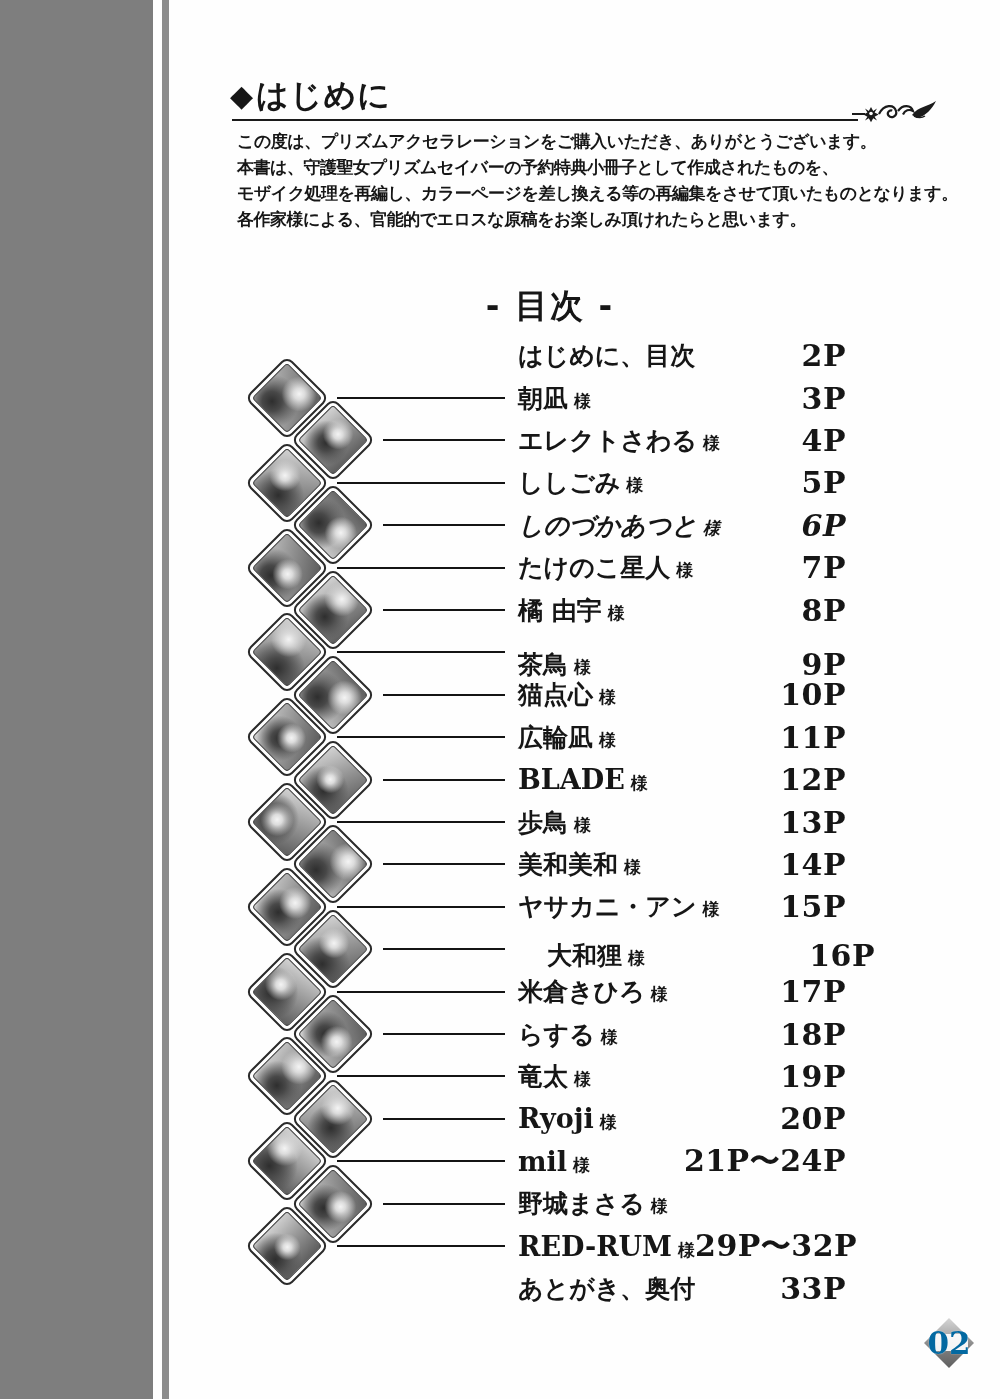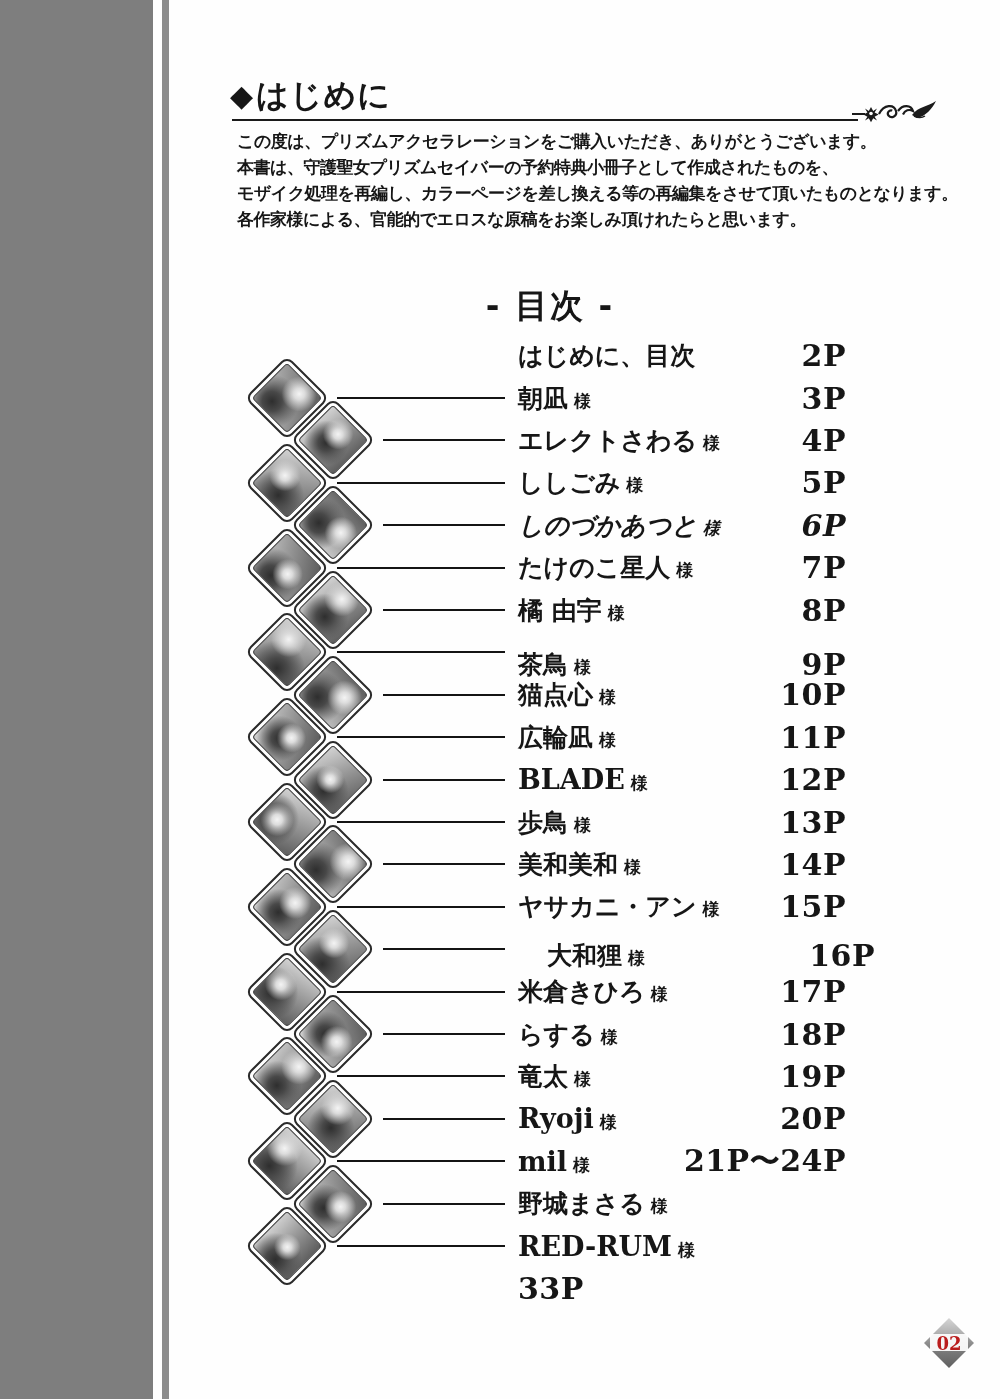--- a/index.html
+++ b/index.html
@@ -79,21 +79,21 @@
     background:
       linear-gradient(180deg,#d6d6d6 0%,#b1b1b1 30%,#8e8e8e 50%,#777777 70%,#5f5f5f 100%);
   }
   .badge-band{
     position:absolute;left:6px;right:6px;top:16px;height:17px;
     background:rgba(255,255,255,0.92);
   }
   .badge-num{
     position:absolute;inset:0;display:flex;align-items:center;justify-content:center;
     font-family:"DejaVu Serif","Liberation Serif",serif;
-    font-size:18px;font-weight:bold;color:#b91c1c;
+    font-size:31px;font-weight:bold;color:#0369a1;
     text-shadow:0 0 1px #ffffff;
   }
 </style>
 </head>
 <body>
 
 <div class="page" style="color: rgb(22, 22, 22);">
 
   <div class="spine" style="background: rgb(126, 126, 126);"></div>
   <div class="spine-gap"></div>
@@ -282,26 +282,28 @@
       </div>
       <div class="toc-row" style="top: 1182.6px;">
         <span><span class="entry-name">野城まさる</span><span class="honorific">様</span></span>
       </div>
       <div class="connector" style="left: 383px; top: 1202.6px; width: 122px;"></div>
       <div class="diamond" style="left: 303px; top: 1173.6px;">
         <div class="thumb" style="background: radial-gradient(circle at 65% 43%, rgb(244, 244, 244) 0%, rgb(220, 220, 220) 12%, rgba(205, 205, 205, 0) 38%), radial-gradient(circle at 42% 70%, rgb(46, 46, 46) 0%, rgb(72, 72, 72) 20%, rgba(95, 95, 95, 0) 55%), linear-gradient(40deg, rgb(210, 210, 210), rgb(144, 144, 144) 55%, rgb(94, 94, 94));"></div>
       </div>
       <div class="toc-row" style="top: 1225px;">
         <span><span class="entry-name latin">RED-RUM</span><span class="honorific">様</span></span>
+        <span class="entry-pages">29P〜32P</span>
       </div>
       <div class="connector" style="left: 337px; top: 1245px; width: 168px;"></div>
       <div class="diamond" style="left: 257px; top: 1216px;">
         <div class="thumb" style="background: radial-gradient(circle at 52% 51%, rgb(244, 244, 244) 0%, rgb(220, 220, 220) 12%, rgba(205, 205, 205, 0) 38%), radial-gradient(circle at 53% 87%, rgb(46, 46, 46) 0%, rgb(72, 72, 72) 20%, rgba(95, 95, 95, 0) 55%), linear-gradient(87deg, rgb(210, 210, 210), rgb(144, 144, 144) 55%, rgb(94, 94, 94));"></div>
       </div>
       <div class="toc-row" style="top: 1267.4px;">
+        <span><span class="entry-name">あとがき、奥付</span></span>
         <span class="entry-pages">33P</span>
       </div>
     </div>
 
   <div class="badge">
     <div class="badge-gem"></div>
     <div class="badge-band"></div>
     <div class="badge-num">02</div>
   </div>
 

